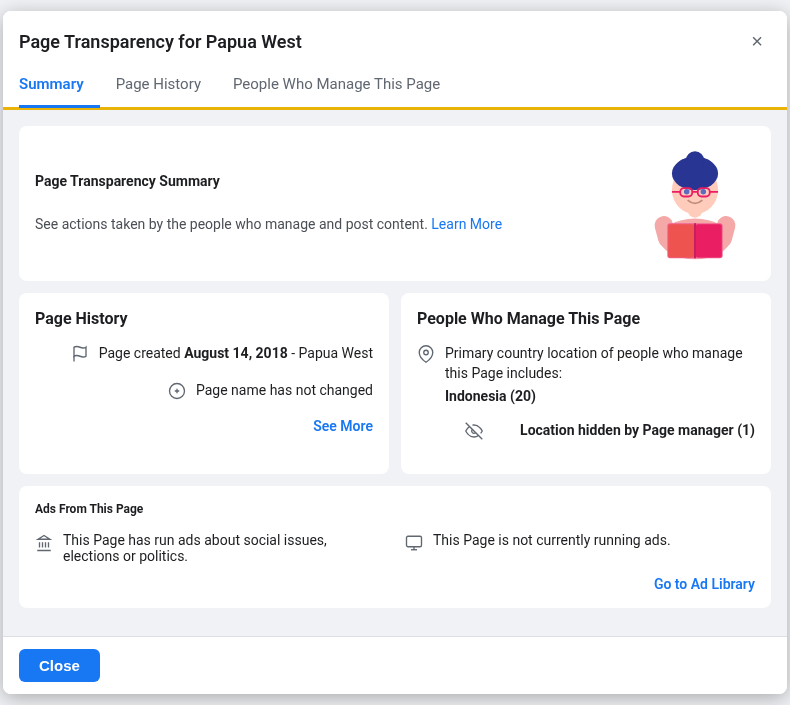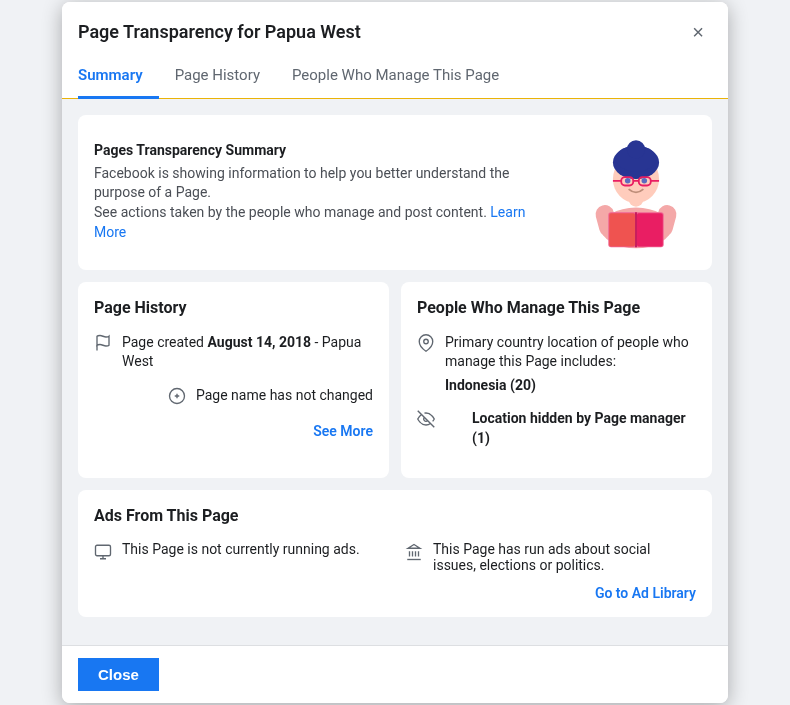--- a/index.html
+++ b/index.html
@@ -6,21 +6,21 @@
     body {
       font-family: -apple-system, BlinkMacSystemFont, 'Segoe UI', Roboto, Arial, sans-serif;
       font-size: 14px;
       background: #f0f2f5;
       display: flex;
       justify-content: center;
       align-items: center;
       min-height: 100vh;
     }
     .modal {
-      width: 666px;
+      width: 784px;
       background: #fff;
       border-radius: 8px;
       box-shadow: 0 4px 20px rgba(0,0,0,0.3);
       overflow: hidden;
     }
     .modal-header {
       display: flex;
       justify-content: space-between;
       align-items: center;
       padding: 16px 16px 0 16px;
@@ -37,21 +37,21 @@
       font-size: 20px;
       cursor: pointer;
       color: #606770;
       padding: 4px 8px;
       border-radius: 50%;
       line-height: 1;
     }
     .tabs {
       display: flex;
       padding: 0 16px;
-      border-bottom: 1px solid #eab308;
+      border-bottom: 3px solid #eab308;
       margin-top: 8px;
     }
     .tab {
       padding: 12px 16px;
       cursor: pointer;
       color: #606770;
       font-size: 15px;
       border-bottom: 3px solid transparent;
       margin-bottom: -1px;
     }
@@ -145,21 +145,21 @@
       font-weight: 700;
       margin-left: 27px;
     }
     .ads-card {
       background: #fff;
       border-radius: 8px;
       padding: 16px;
       margin-bottom: 12px;
     }
     .ads-card-title {
-      font-size: 16px;
+      font-size: 12px;
       font-weight: 700;
       margin-bottom: 16px;
       color: #1c1e21;
     }
     .ads-row {
       display: flex;
       gap: 20px;
       align-items: flex-start;
     }
     .ads-item {
@@ -200,21 +200,21 @@
       cursor: pointer;
       border: 1px solid #dddfe2;
       padding: 6px 12px;
       border-radius: 6px;
       background: #fff;
     }
     .close-button {
       background: #1877f2;
       color: #fff;
       border: none;
-      border-radius: 0;
+      border-radius: 6px;
       padding: 8px 20px;
       font-size: 15px;
       font-weight: 600;
       cursor: pointer;
     }
 
     
     .illustration-svg { width: 120px; height: 120px; }
   </style>
 </head>
@@ -230,23 +230,23 @@
   <div class="tabs">
     <div class="tab active">Summary</div>
     <div class="tab">Page History</div>
     <div class="tab">People Who Manage This Page</div>
   </div>
 
   <div class="modal-body">
 
     <div class="transparency-banner">
       <div class="banner-text">
-        <div class="banner-title">Pages Transparency Summary</div>
+        <div class="banner-title">Page Transparency Summary</div>
         <div class="banner-desc">
-          <span>Facebook is showing information to help you better understand the purpose of a Page.</span><br>
+          <br>
           <span>See actions taken by the people who manage and post content.</span>
           <a class="banner-link">Learn More</a>
         </div>
       </div>
       <div class="banner-illustration">
         
         <svg viewBox="0 0 120 130" class="illustration-svg" xmlns="http://www.w3.org/2000/svg">
 
           <ellipse cx="60" cy="105" rx="38" ry="22" fill="#f4a8a8"></ellipse>
 
@@ -339,43 +339,43 @@
           </span>
           <span class="card-item-text location-hidden">Location hidden by Page manager (1)</span>
         </div>
       </div>
 
     </div>
 
     <div class="ads-card">
       <div class="ads-card-title">Ads From This Page</div>
       <div class="ads-row">
-        <div class="ads-item">
-          <span class="ads-item-icon">
-            <svg width="18" height="18" viewBox="0 0 24 24" fill="none" stroke="currentColor" stroke-width="1.8">
-              <rect x="2" y="3" width="20" height="14" rx="2"></rect>
-              <line x1="8" y1="21" x2="16" y2="21"></line>
-              <line x1="12" y1="17" x2="12" y2="21"></line>
-            </svg>
-          </span>
-          <span>This Page is not currently running ads.</span>
-        </div>
         <div class="ads-item">
           <span class="ads-item-icon">
             <svg width="18" height="18" viewBox="0 0 24 24" fill="none" stroke="currentColor" stroke-width="1.8">
               <line x1="3" y1="22" x2="21" y2="22"></line>
               <line x1="6" y1="18" x2="6" y2="11"></line>
               <line x1="10" y1="18" x2="10" y2="11"></line>
               <line x1="14" y1="18" x2="14" y2="11"></line>
               <line x1="18" y1="18" x2="18" y2="11"></line>
               <polygon points="12 2 20 7 4 7"></polygon>
             </svg>
           </span>
           <span>This Page has run ads about social issues, elections or politics.</span>
         </div>
+        <div class="ads-item">
+          <span class="ads-item-icon">
+            <svg width="18" height="18" viewBox="0 0 24 24" fill="none" stroke="currentColor" stroke-width="1.8">
+              <rect x="2" y="3" width="20" height="14" rx="2"></rect>
+              <line x1="8" y1="21" x2="16" y2="21"></line>
+              <line x1="12" y1="17" x2="12" y2="21"></line>
+            </svg>
+          </span>
+          <span>This Page is not currently running ads.</span>
+        </div>
       </div>
       <div class="ads-bottom">
         <a class="ad-library-link">Go to Ad Library</a>
       </div>
     </div>
 
   </div>
 
   <div class="modal-footer">
     <button class="close-button">Close</button>

